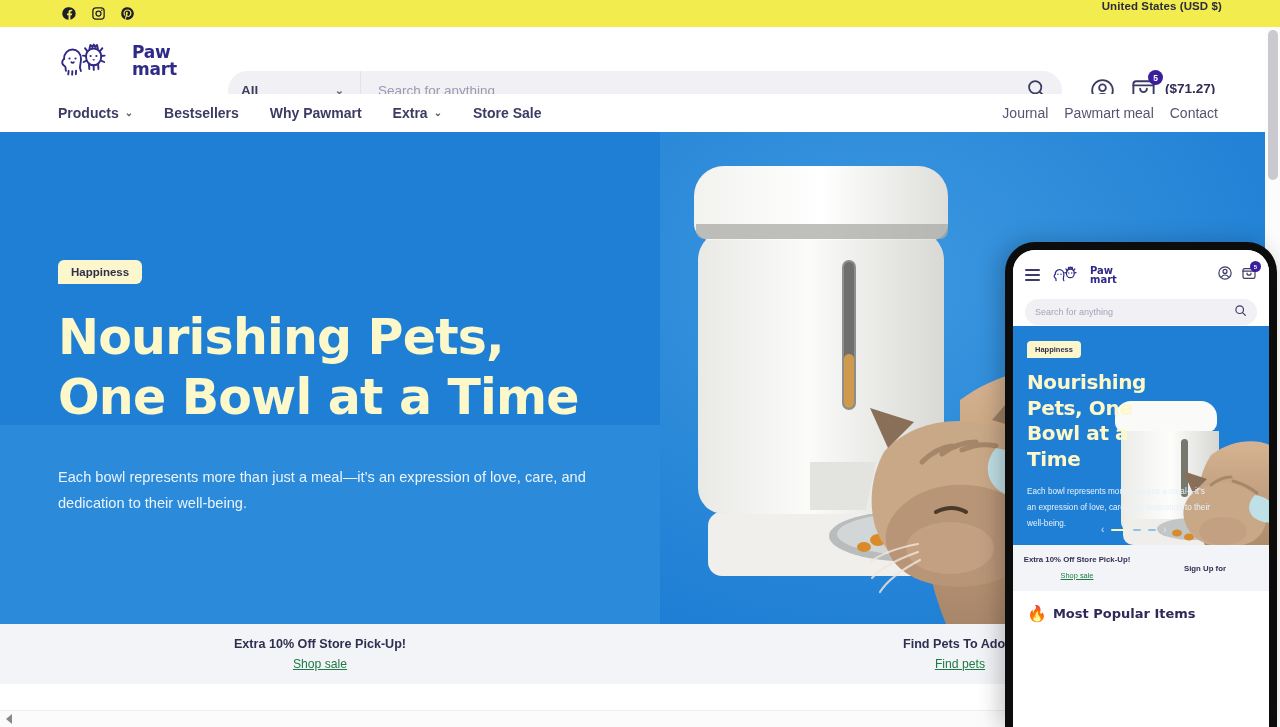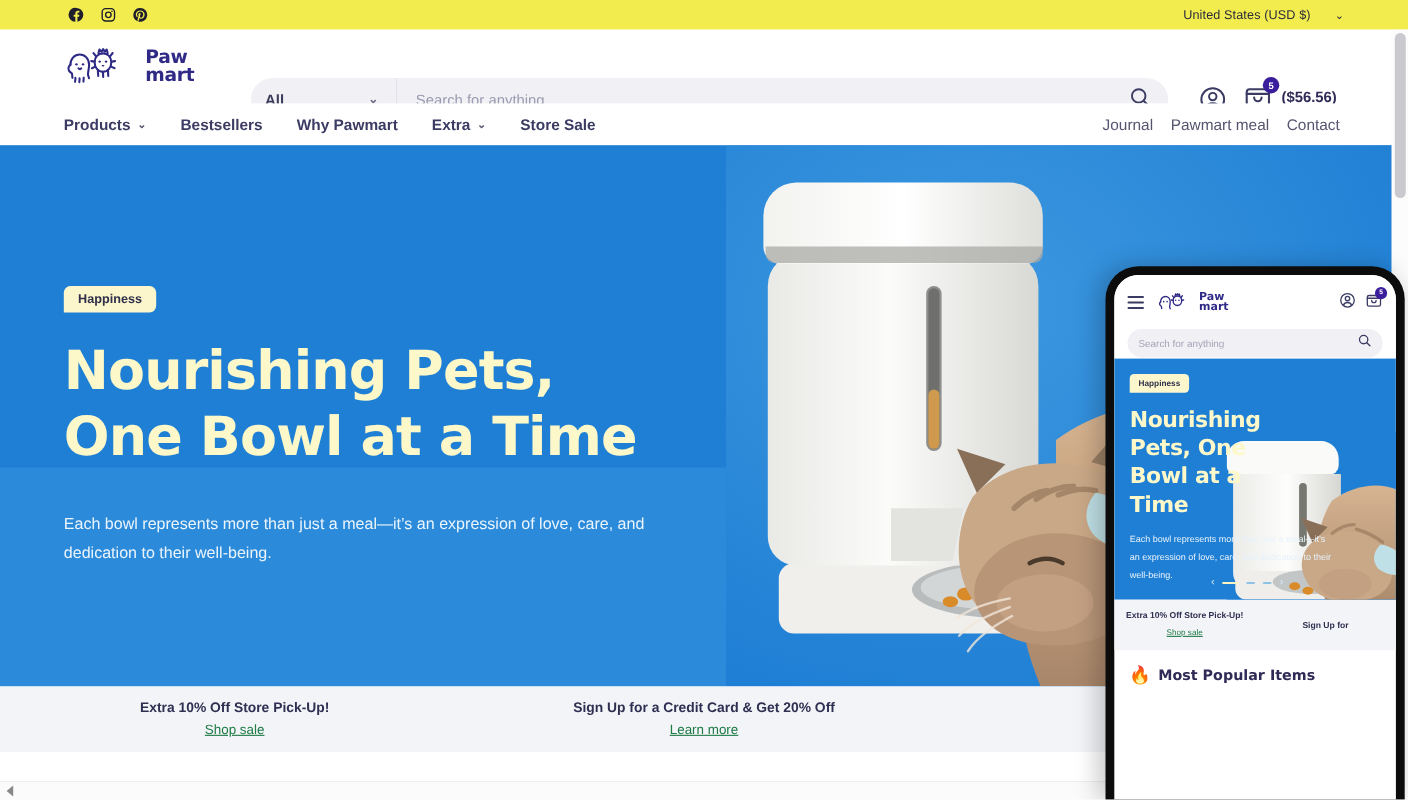--- a/index.html
+++ b/index.html
@@ -15,21 +15,21 @@
   .topbar {
     position: absolute; top: 0; left: 0; width: 1280px; height: 27px;
     background: #f2ec4f;
     display: flex; align-items: center;
   }
   .social { display: flex; align-items: center; gap: 14px; margin-left: 62px; }
   .social svg { display: block; }
   .locale {
     position: absolute; right: 58px; top: 0; height: 27px;
     display: flex; align-items: center; gap: 22px;
-    font-size: 11.5px; color: #2b2b3a; font-weight: 400; letter-spacing: .1px;
+    font-size: 11.5px; color: #2b2b3a; font-weight: 700; letter-spacing: .1px; flex-direction: column;
   }
   .locale .chev { font-size: 10px; color:#2b2b3a; }
 
   
   .header {
     position: absolute; top: 27px; left: 0; width: 1280px; height: 67px;
     background: #fff; display: flex; align-items: center;
   }
   .brand { display: flex; align-items: center; gap: 8px; margin-left: 58px; }
   .brand-mark { width: 66px; height: 36px; }
@@ -275,21 +275,21 @@
 
     <div class="cartwrap">
       <span class="cart-ico">
         <svg width="27" height="27" viewBox="0 0 24 24" fill="none" stroke="#3b3b63" stroke-width="1.7" stroke-linecap="round" stroke-linejoin="round">
           <rect x="3" y="5.5" width="18" height="14.5" rx="2.4"></rect>
           <path d="M3 9.2h18"></path>
             <path d="M9 12.2c0 1.7 1.4 3 3 3s3-1.3 3-3"></path>
         </svg>
         <span class="cart-badge">5</span>
       </span>
-      <span class="cart-total">($56.56)</span>
+      <span class="cart-total">($71.27)</span>
     </div>
   </div>
 
   <div class="nav">
     <div class="nav-left">
       <div class="nav-item">
         <span>Products</span>
         <span class="chev">⌄</span>
       </div>
       <div class="nav-item">
@@ -414,24 +414,20 @@
       <h1 class="hero-h1">Nourishing Pets, One Bowl at a Time</h1>
       <p class="hero-p">Each bowl represents more than just a meal—it’s an expression of love, care, and dedication to their well-being.</p>
     </div>
 
   </div>
 
   <div class="promo">
     <div class="promo-cell">
       <div class="promo-title">Extra 10% Off Store Pick-Up!</div>
       <a class="promo-link">Shop sale</a>
-    </div>
-    <div class="promo-cell">
-      <div class="promo-title">Sign Up for a Credit Card &amp; Get 20% Off</div>
-      <a class="promo-link">Learn more</a>
     </div>
     <div class="promo-cell">
       <div class="promo-title">Find Pets To Adopt</div>
       <a class="promo-link">Find pets</a>
     </div>
   </div>
 
   <div class="bottom-white"></div>
 
   <div class="phone">

